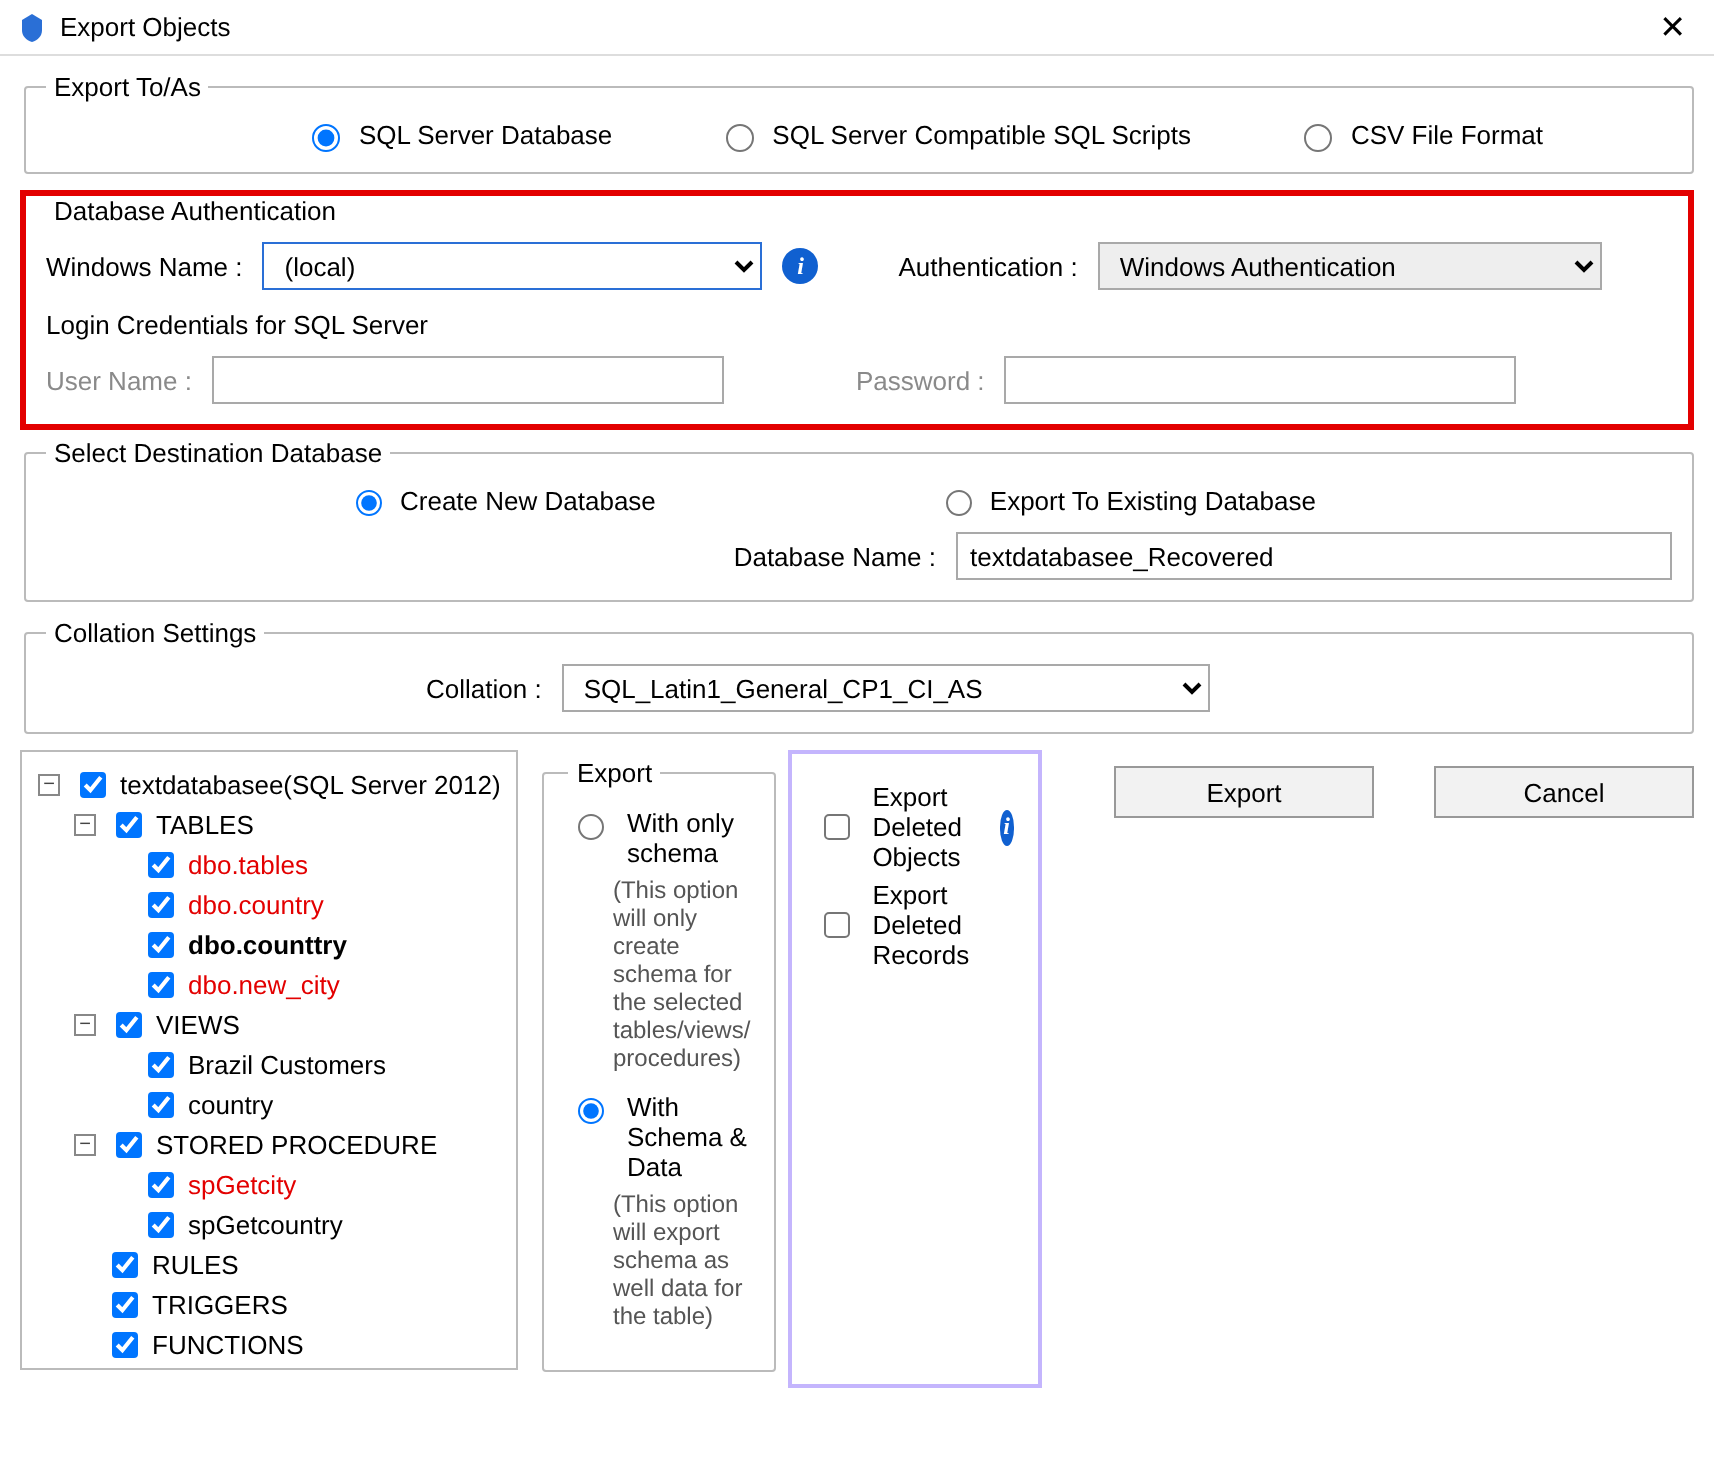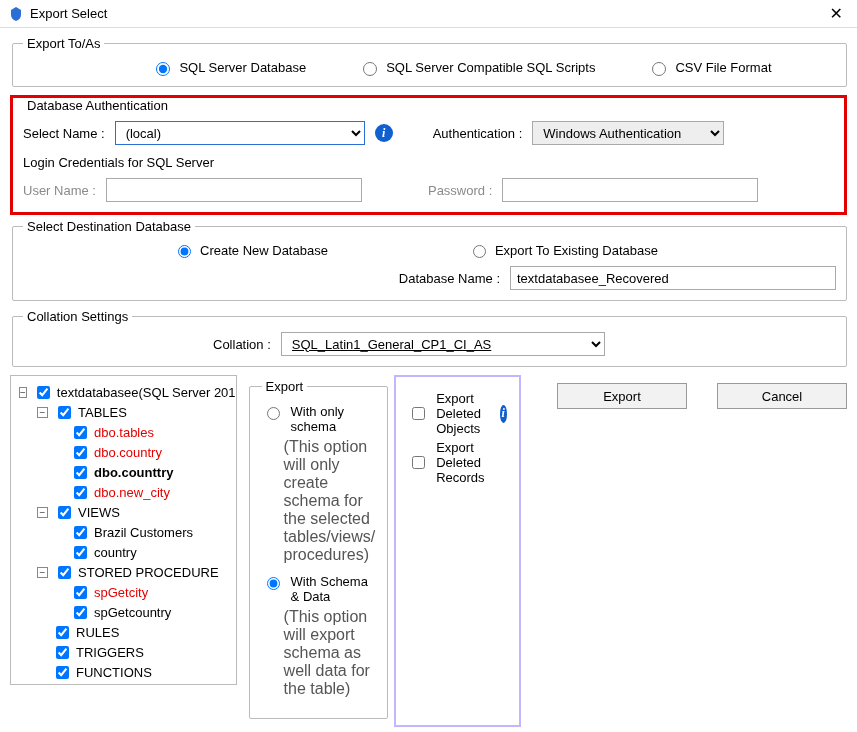--- a/index.html
+++ b/index.html
@@ -61,35 +61,35 @@
     color: #000;
   }
   .info-icon {
     width: 18px; height: 18px; border-radius: 50%;
     background: #1060d0; color: #fff;
     display: inline-flex; align-items: center; justify-content: center;
     font-family: Georgia, serif; font-style: italic; font-weight: bold;
     font-size: 12px;
   }
   .auth-select {
-    width: 192px; background: #eee;
+    width: 252px; background: #eee;
   }
   .login-creds { margin-top: 8px; }
   .login-creds .sub { color: #000; margin-bottom: 8px; }
   .creds-row { display: flex; align-items: center; gap: 10px; }
   .creds-row .label { color: #8a8a8a; }
   .creds-row input { width: 256px; }
   .creds-row .gap { flex: 0 0 46px; }
   .dest .row { display: flex; align-items: center; gap: 10px; margin-bottom: 8px; padding-left: 150px; }
   .dest .row .opt { display: flex; align-items: center; gap: 6px; }
   .dest .row .spacer { width: 120px; }
   .dest .name-row { display: flex; align-items: center; gap: 10px; padding-left: 190px; justify-content: flex-end; }
-  .dest .name-row input { width: 326px; }
+  .dest .name-row input { width: 358px; }
   .collation .row { display: flex; align-items: center; gap: 10px; padding-left: 190px; }
-  .collation select { width: 324px; text-decoration: underline; }
+  .collation select { width: 324px; }
   .bottom { display: flex; gap: 10px; }
   .tree-panel {
     width: 455px;
     border: 1px solid #bbb;
     padding: 6px 6px;
     height: 310px;
     overflow: auto;
     font-size: 13px;
   }
   .tree ul { list-style: none; margin: 0; padding-left: 18px; }
@@ -103,41 +103,41 @@
     background: #fff; cursor: pointer;
     margin-right: 2px;
   }
   .nochild { width: 11px; display: inline-block; }
   .tree input[type=checkbox] { width: 13px; height: 13px; }
   .red { color: #e30000; }
   .bold { font-weight: bold; }
   .export-panel { flex: 1; display: flex; flex-direction: row; gap: 6px; }
   .export-panel fieldset { padding: 10px 12px; }
   .export-panel .opt { display: flex; align-items: flex-start; gap: 8px; margin-bottom: 4px; }
-  .export-panel .desc { color: #555; font-size: 16px; padding-left: 22px; margin-bottom: 10px; }
+  .export-panel .desc { color: #555; font-size: 12px; padding-left: 22px; margin-bottom: 10px; }
   .chkrow { display: flex; align-items: center; gap: 8px; margin: 4px 0; }
   .chkbox-panel { border: 2px solid #c4b5fd; padding: 10px 12px; }
   .btns { display: flex; gap: 30px; padding-left: 30px; margin-top: 8px; }
   .btn {
     width: 130px; height: 26px;
     background: #f2f2f2; border: 1px solid #999;
     display: flex; align-items: center; justify-content: center;
     cursor: pointer; font-size: 13px;
   }
 </style>
 </head>
 <body>
 
 <div class="titlebar">
   <span class="icon">
     <svg width="16" height="16" viewBox="0 0 16 16">
         <path d="M8 1 L3 4 L3 9 C3 12 5 14 8 15 C11 14 13 12 13 9 L13 4 Z" fill="#2a6fd6"></path>
       </svg>
   </span>
-  <span class="title">Export Select</span>
+  <span class="title">Export Objects</span>
   <span class="close">✕</span>
 </div>
 
 <div class="content">
 
 <fieldset class="export-toas">
   <legend>Export To/As</legend>
   <div class="radio-row">
     <label>
       <input type="radio" name="exportto" checked="" style="">
@@ -151,21 +151,21 @@
       <input type="radio" name="exportto" style="">
       <span>CSV File Format</span>
     </label>
   </div>
 </fieldset>
 
 <div class="redbox">
 <fieldset>
   <legend>Database Authentication</legend>
   <div class="line1">
-    <span class="label">Select Name :</span>
+    <span class="label">Windows Name :</span>
     <select class="server-select">
       <option>(local)</option>
     </select>
     <span class="info-icon">i</span>
     <span style="flex:0 0 20px"></span>
     <span class="label">Authentication :</span>
     <select class="auth-select">
       <option>Windows Authentication</option>
     </select>
   </div>

